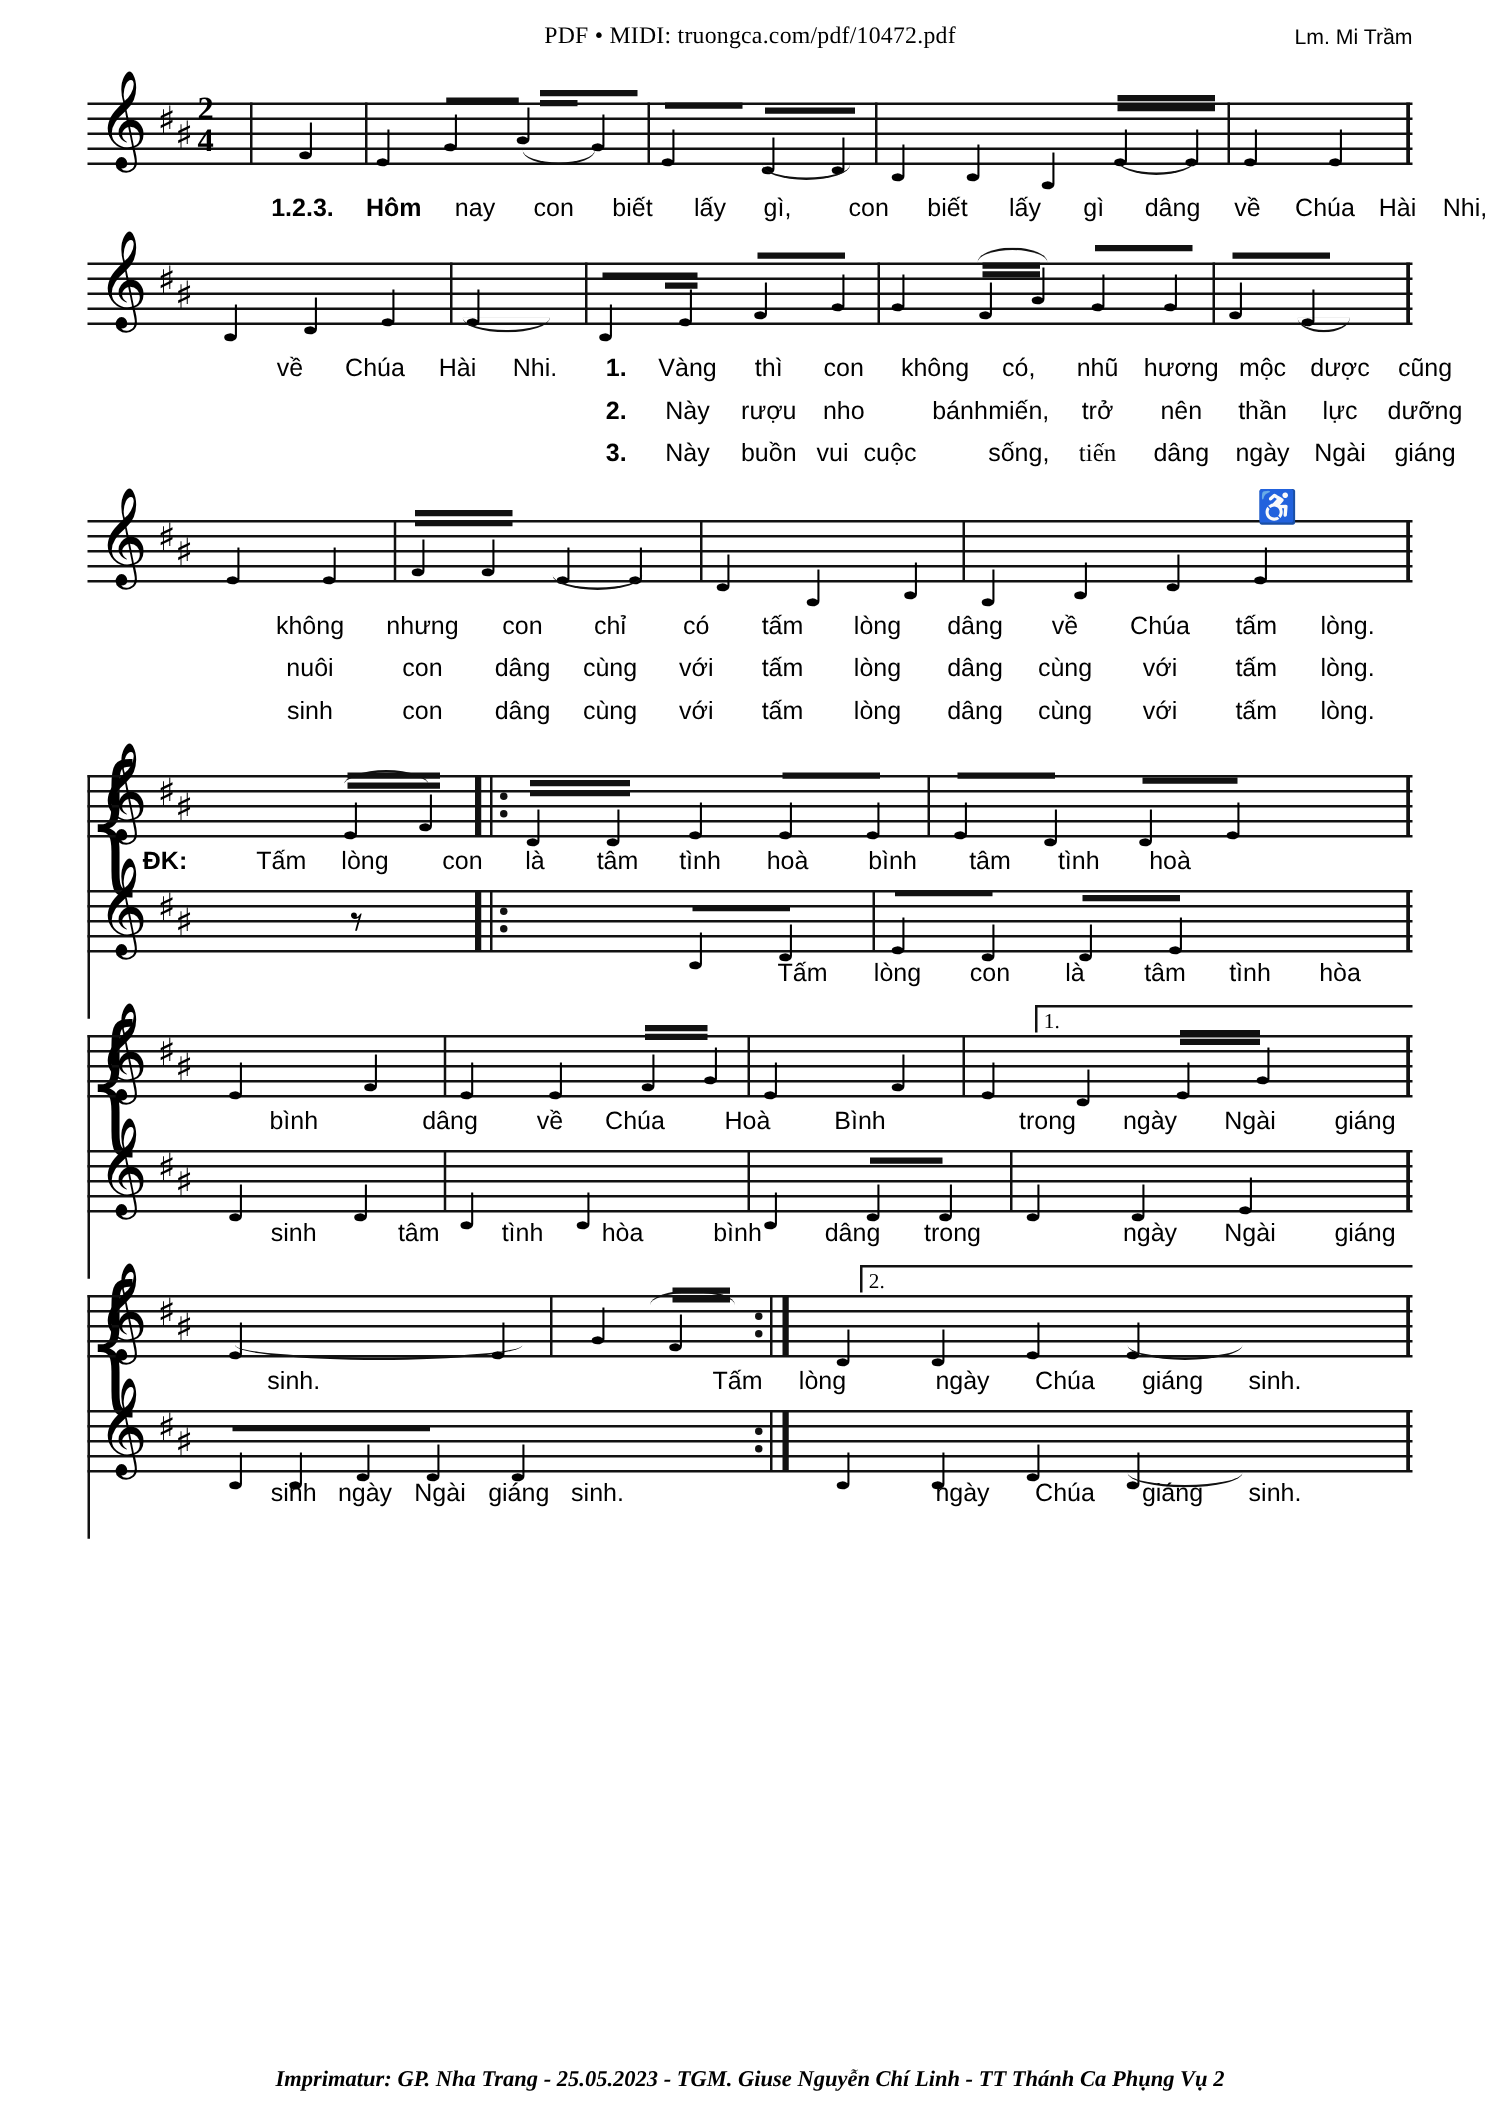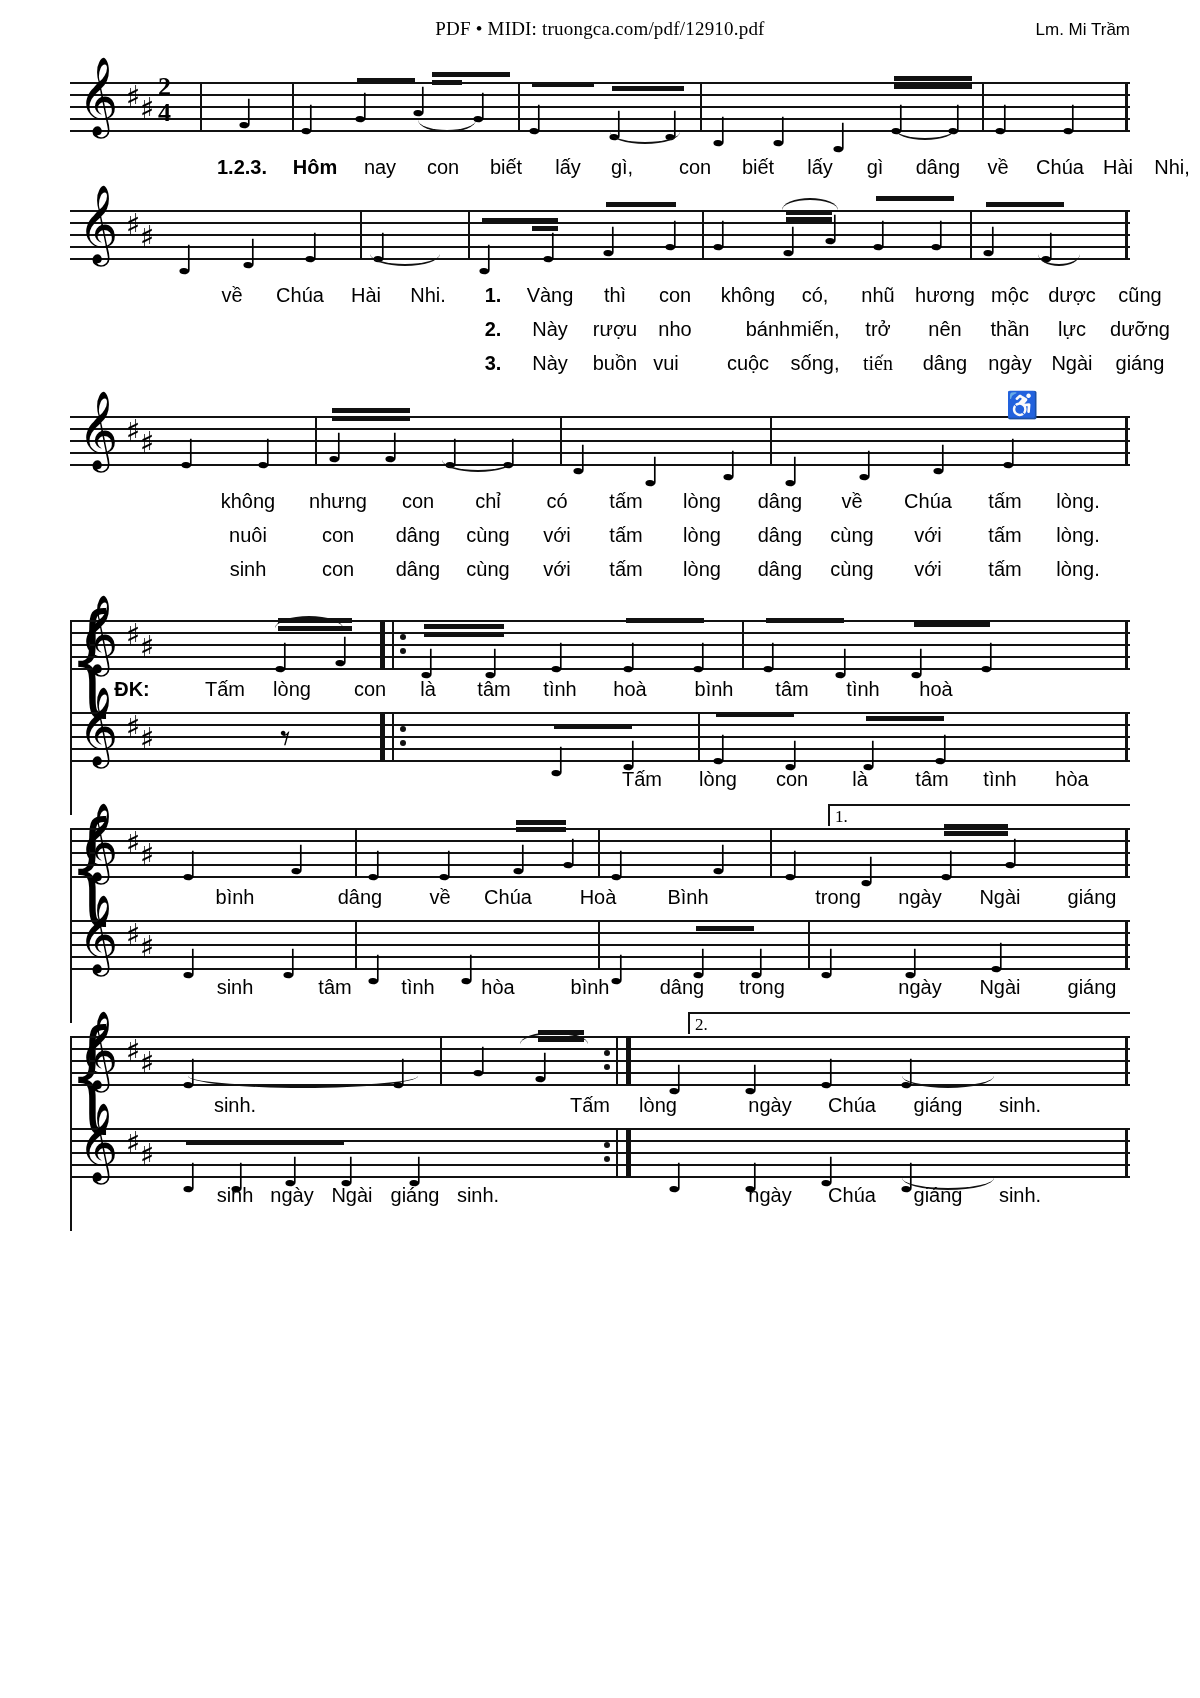--- a/index.html
+++ b/index.html
@@ -190,21 +190,21 @@
     font-size: 18px;
   }
 </style>
 </head>
 <body>
 
 <div class="page">
 
 
   <div class="subline">
-    <div class="pdfinfo">PDF • MIDI: truongca.com/pdf/12910.pdf</div>
+    <div class="pdfinfo">PDF • MIDI: truongca.com/pdf/10472.pdf</div>
     <div class="author">Lm. Mi Trầm</div>
   </div>
 
   <div class="system" style="margin-top:34px;">
     <div class="staff">
       <div class="line"></div>
         <div class="line"></div>
         <div class="line"></div>
         <div class="line"></div>
         <div class="line"></div>
@@ -342,21 +342,21 @@
     <span class="lyric" style="left:940px;">thần</span>
     <span class="lyric" style="left:1002px;">lực</span>
     <span class="lyric" style="left:1070px;">dưỡng</span>
   </div>
 
   <div class="lyricrow">
     <span class="lyric bold" style="left:423px;">3.</span>
     <span class="lyric" style="left:480px;">Này</span>
     <span class="lyric" style="left:545px;">buồn</span>
     <span class="lyric" style="left:596px;">vui</span>
-    <span class="lyric" style="left:678px;">cuộc</span>
+    <span class="lyric" style="left:642px;">cuộc</span>
     <span class="lyric" style="left:745px;">sống,</span>
     <span class="lyric" style="left:808px;font-family:Liberation Serif, serif;">tiến</span>
     <span class="lyric" style="left:875px;">dâng</span>
     <span class="lyric" style="left:940px;">ngày</span>
     <span class="lyric" style="left:1002px;">Ngài</span>
     <span class="lyric" style="left:1070px;">giáng</span>
   </div>
 
   <div class="system" style="margin-top:24px;">
     <div class="staff">
@@ -689,14 +689,15 @@
       <span class="lyric" style="left:282px; top:6px;">Ngài</span>
       <span class="lyric" style="left:345px; top:6px;">giáng</span>
       <span class="lyric" style="left:408px; top:6px;">sinh.</span>
       <span class="lyric" style="left:700px; top:6px;">ngày</span>
       <span class="lyric" style="left:782px; top:6px;">Chúa</span>
       <span class="lyric" style="left:868px; top:6px;">giáng</span>
       <span class="lyric" style="left:950px; top:6px;">sinh.</span>
     </div>
   </div>
 
+  <div class="footer">Imprimatur: GP. Nha Trang - 25.05.2023 - TGM. Giuse Nguyễn Chí Linh - TT Thánh Ca Phụng Vụ 2</div>
 
 </div>
 
 </body></html>

